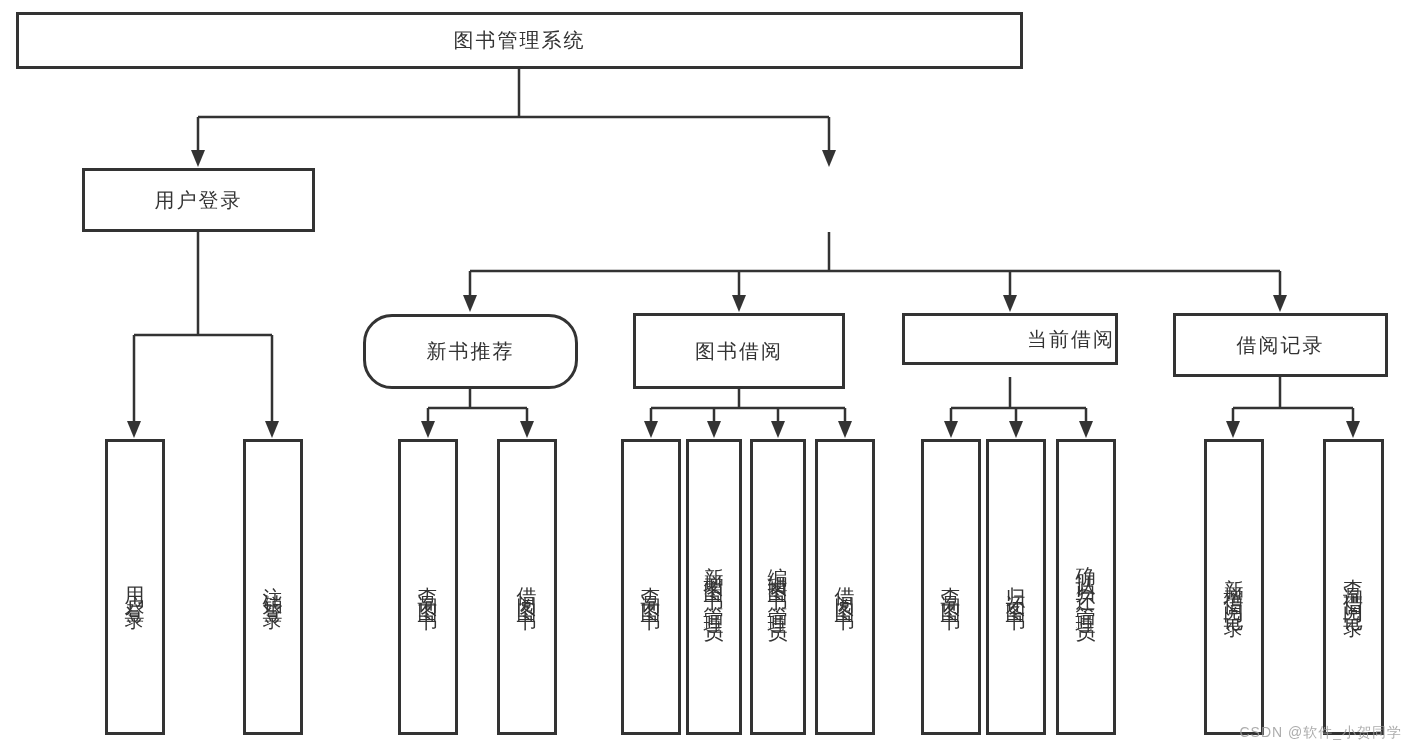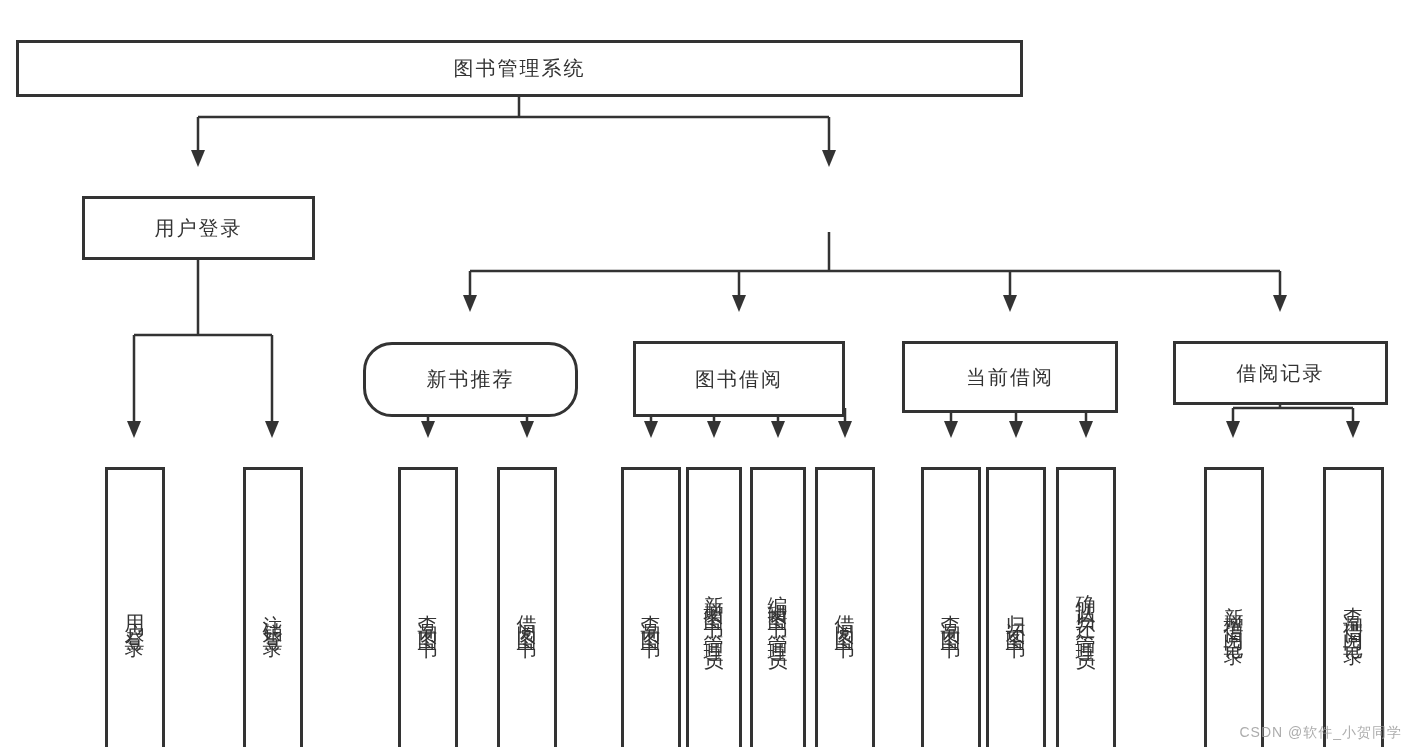--- a/index.html
+++ b/index.html
@@ -16,39 +16,38 @@
   #connectors polygon{fill:#333333;stroke:none;}
   .node{
     position:absolute;
     box-sizing:border-box;
     background:#ffffff;
     border:3px solid #333333;
     display:flex;align-items:center;justify-content:center;
     font-size:20px;
     letter-spacing:2px;
     white-space:nowrap;
-    margin-top:28px;
   }
   .node.v{letter-spacing:0;}
   .node.v .vtext{
     writing-mode:vertical-rl;
     text-orientation:mixed;
     letter-spacing:8px;
     font-size:20px;
     line-height:1;
   }
   
   #n-root{left:16px;top:12px;width:1007px;height:57px;}
   
   #n-user-login{left:82px;top:168px;width:233px;height:64px;}
   #n-book-mgmt{left:711px;top:168px;width:236px;height:64px;}
   
   #n-new-book-rec{left:363px;top:314px;width:215px;height:75px;border-radius:29px;}
   #n-book-borrow{left:633px;top:313px;width:212px;height:76px;}
-  #n-current-borrow{left:902px;top:313px;width:216px;height:72px;}
+  #n-current-borrow{left:902px;top:313px;width:216px;height:52px;justify-content:flex-end;}
   #n-borrow-record{left:1173px;top:313px;width:215px;height:64px;}
   
   .leaf{top:439px;height:296px;width:60px;}
   #n-leaf-user-login{left:105px;}
   #n-leaf-logout{left:243px;}
   #n-leaf-query1{left:398px;}
   #n-leaf-borrow1{left:497px;}
   #n-leaf-query2{left:621px;}
   #n-leaf-add-book{left:686px;width:56px;}
   #n-leaf-edit-book{left:750px;width:56px;}

